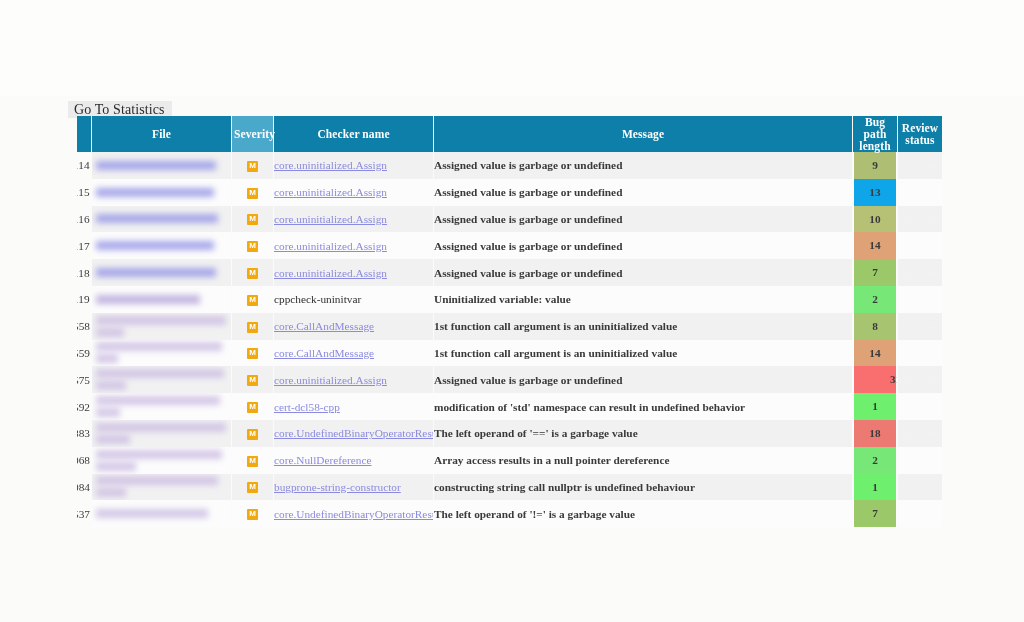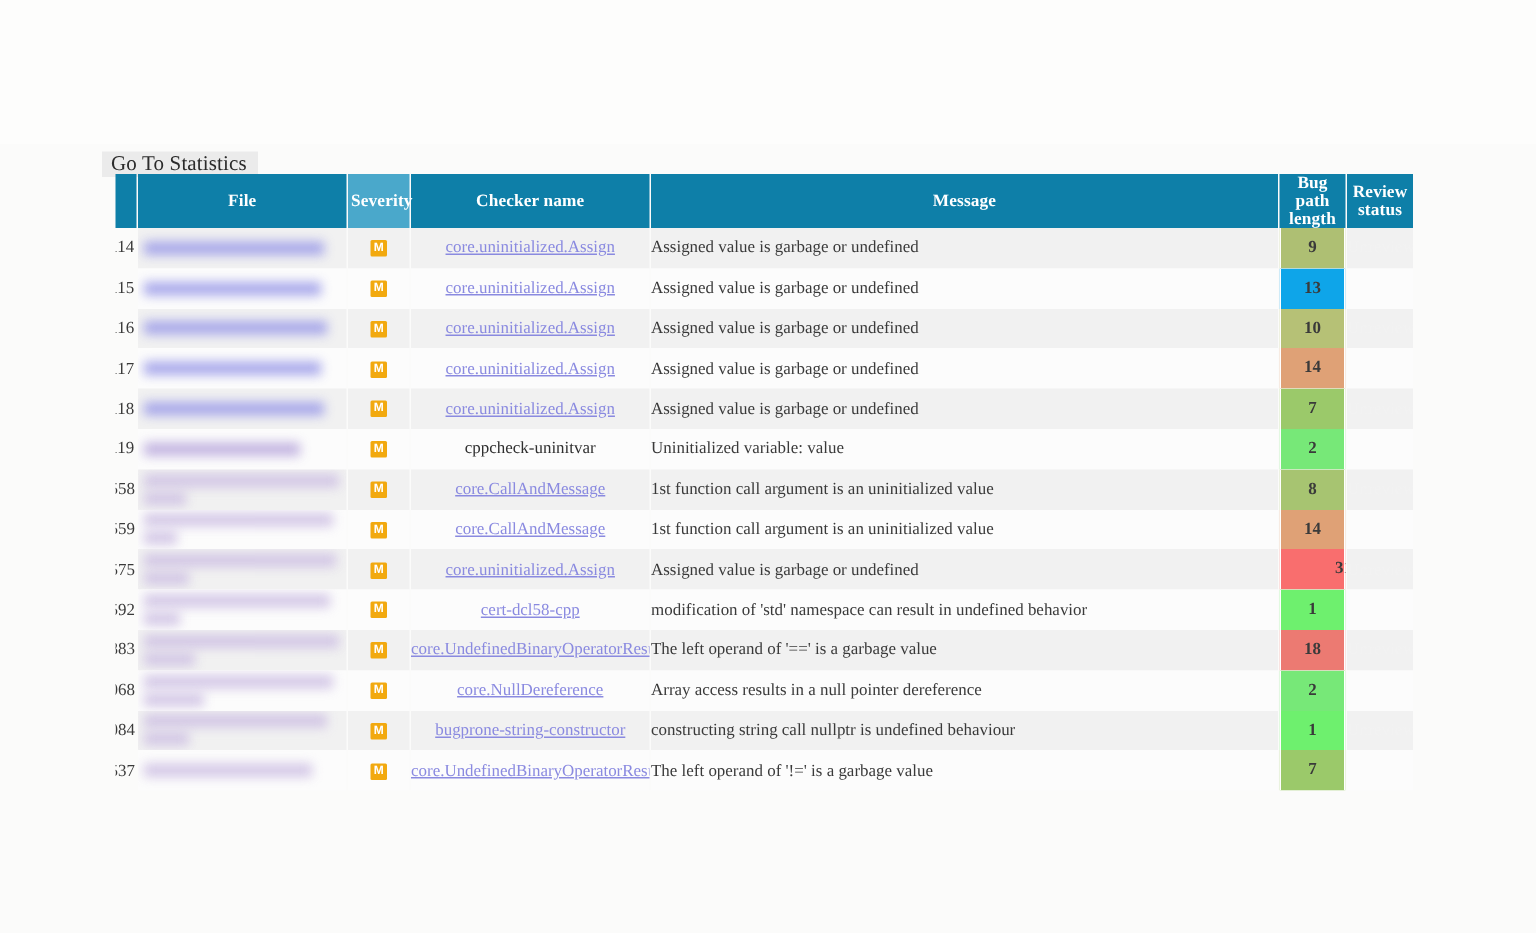--- a/index.html
+++ b/index.html
@@ -144,29 +144,29 @@
     position: absolute;
     left: 0; right: 0; top: -1px;
     font-family: "Liberation Sans", sans-serif;
     font-size: 8px;
     font-weight: bold;
     color: #ffffff;
     text-align: center;
     line-height: 12px;
   }
 
-  td.chk { padding-left: 6px; text-align: center; }
+  td.chk { padding-left: 6px; }
   td.chk a {
     color: #8a8ae0;
     text-decoration: underline;
     font-size: 11.3px;
   }
   td.chk span.plain { color: #2f2f2f; font-size: 11.3px; }
 
-  td.msg { padding-left: 5px; color: #3b3b3b; }
+  td.msg { padding-left: 5px; color: #3b3b3b; font-weight: bold; }
 
   td.bug {
     text-align: center;
     font-size: 11px;
     font-weight: bold;
     color: #2c2c2c;
     padding: 0;
   }
   td.bug .chip {
     display: block;

